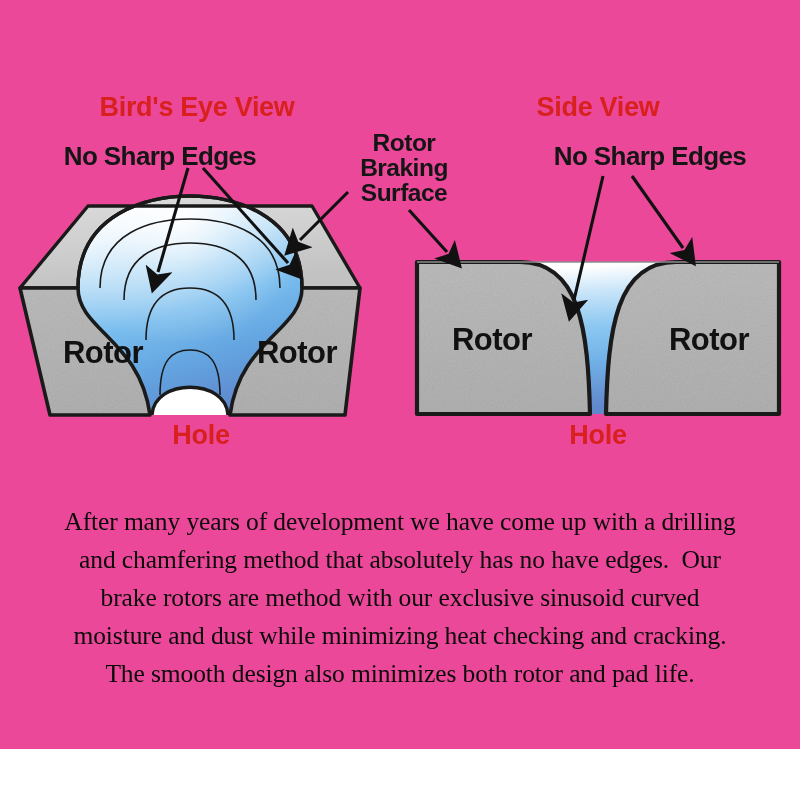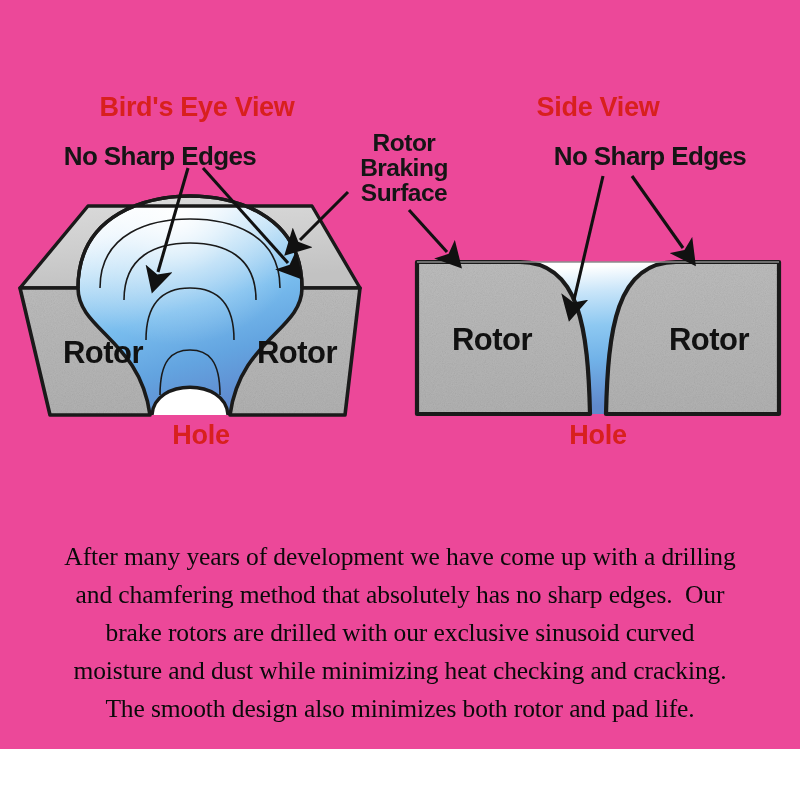--- a/index.html
+++ b/index.html
@@ -216,21 +216,21 @@
 
     <text class="t-rotor" x="103" y="363" text-anchor="middle">Rotor</text>
     <text class="t-rotor" x="297" y="363" text-anchor="middle">Rotor</text>
     <text class="t-hole" x="201" y="444" text-anchor="middle">Hole</text>
 
     <text class="t-rotor" x="492" y="350" text-anchor="middle">Rotor</text>
     <text class="t-rotor" x="709" y="350" text-anchor="middle">Rotor</text>
     <text class="t-hole" x="598" y="444" text-anchor="middle">Hole</text>
   </svg>
 
-  <div class="caption" style="top: 538px;">
+  <div class="caption" style="top: 503px;">
     <span class="cap-line">After many years of development we have come up with a drilling</span>
-    <span class="cap-line">and chamfering method that absolutely has no sharp edges.  Our</span>
-    <span class="cap-line">brake rotors are drilled with our exclusive sinusoid curved</span>
+    <span class="cap-line">and chamfering method that absolutely has no have edges.  Our</span>
+    <span class="cap-line">brake rotors are method with our exclusive sinusoid curved</span>
     <span class="cap-line">moisture and dust while minimizing heat checking and cracking.</span>
     <span class="cap-line">The smooth design also minimizes both rotor and pad life.</span>
   </div>
 
 </div>
 
 </body></html>

